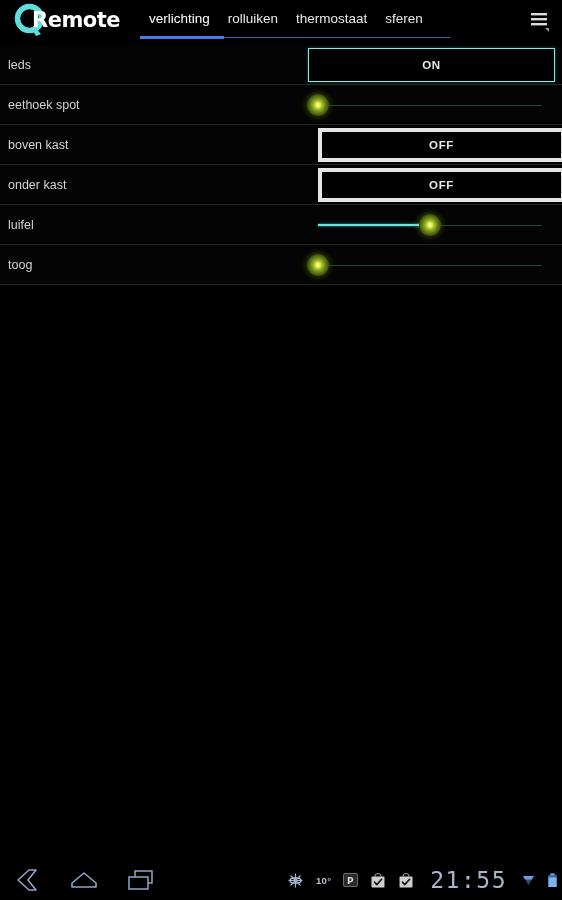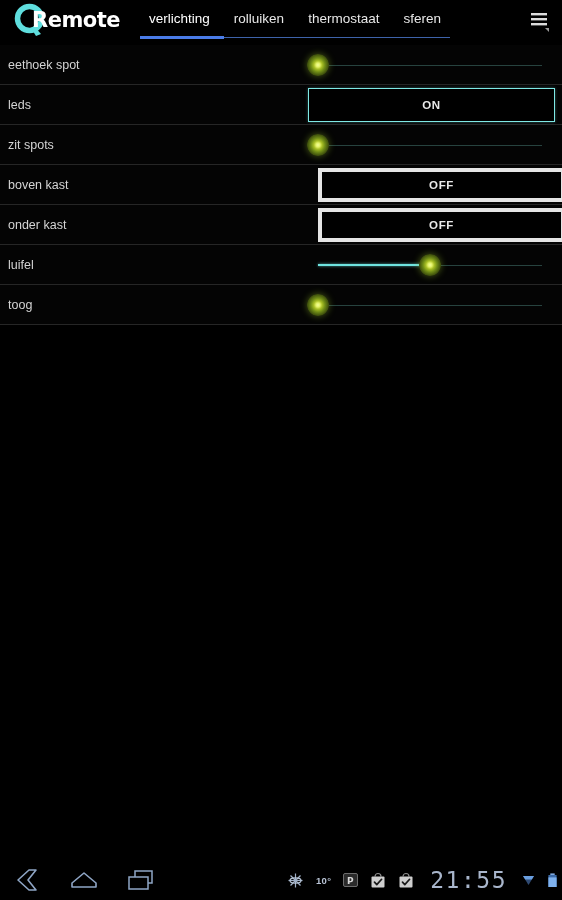--- a/index.html
+++ b/index.html
@@ -65,21 +65,20 @@
     left: 140px;
     top: 6px;
     width: 310px;
     height: 34px;
   }
 
   .tabs-row {
     display: flex;
     align-items: center;
     height: 26px;
-    justify-content: space-between;
   }
 
   .tab {
     color: #e8e8e8;
     font-size: 13.5px;
     padding: 0 9px;
     line-height: 26px;
     white-space: nowrap;
     cursor: pointer;
   }
@@ -302,36 +301,27 @@
         <rect x="9" y="12" width="16" height="2.4" fill="#dcdcdc"></rect>
         <rect x="9" y="17" width="16" height="2.4" fill="#dcdcdc"></rect>
         <path d="M23 22 L27 22 L27 26 Z" fill="#9a9a9a"></path>
       </svg>
     </div>
 
   </div>
 
   <div class="list" id="list">
       <div class="row">
+        <div class="row-label">leds</div>
+        <div class="ctrl">
+          <div class="toggle-btn on">ON</div>
+        </div>
+      </div>
+      <div class="row">
         <div class="row-label">eethoek spot</div>
-        <div class="ctrl">
-          <div class="slider">
-            <div class="track-bg"></div>
-            <div class="thumb" style="left: 12px;"></div>
-          </div>
-        </div>
-      </div>
-      <div class="row">
-        <div class="row-label">leds</div>
-        <div class="ctrl">
-          <div class="toggle-btn on">ON</div>
-        </div>
-      </div>
-      <div class="row">
-        <div class="row-label">zit spots</div>
         <div class="ctrl">
           <div class="slider">
             <div class="track-bg"></div>
             <div class="thumb" style="left: 12px;"></div>
           </div>
         </div>
       </div>
       <div class="row">
         <div class="row-label">boven kast</div>
         <div class="ctrl">

